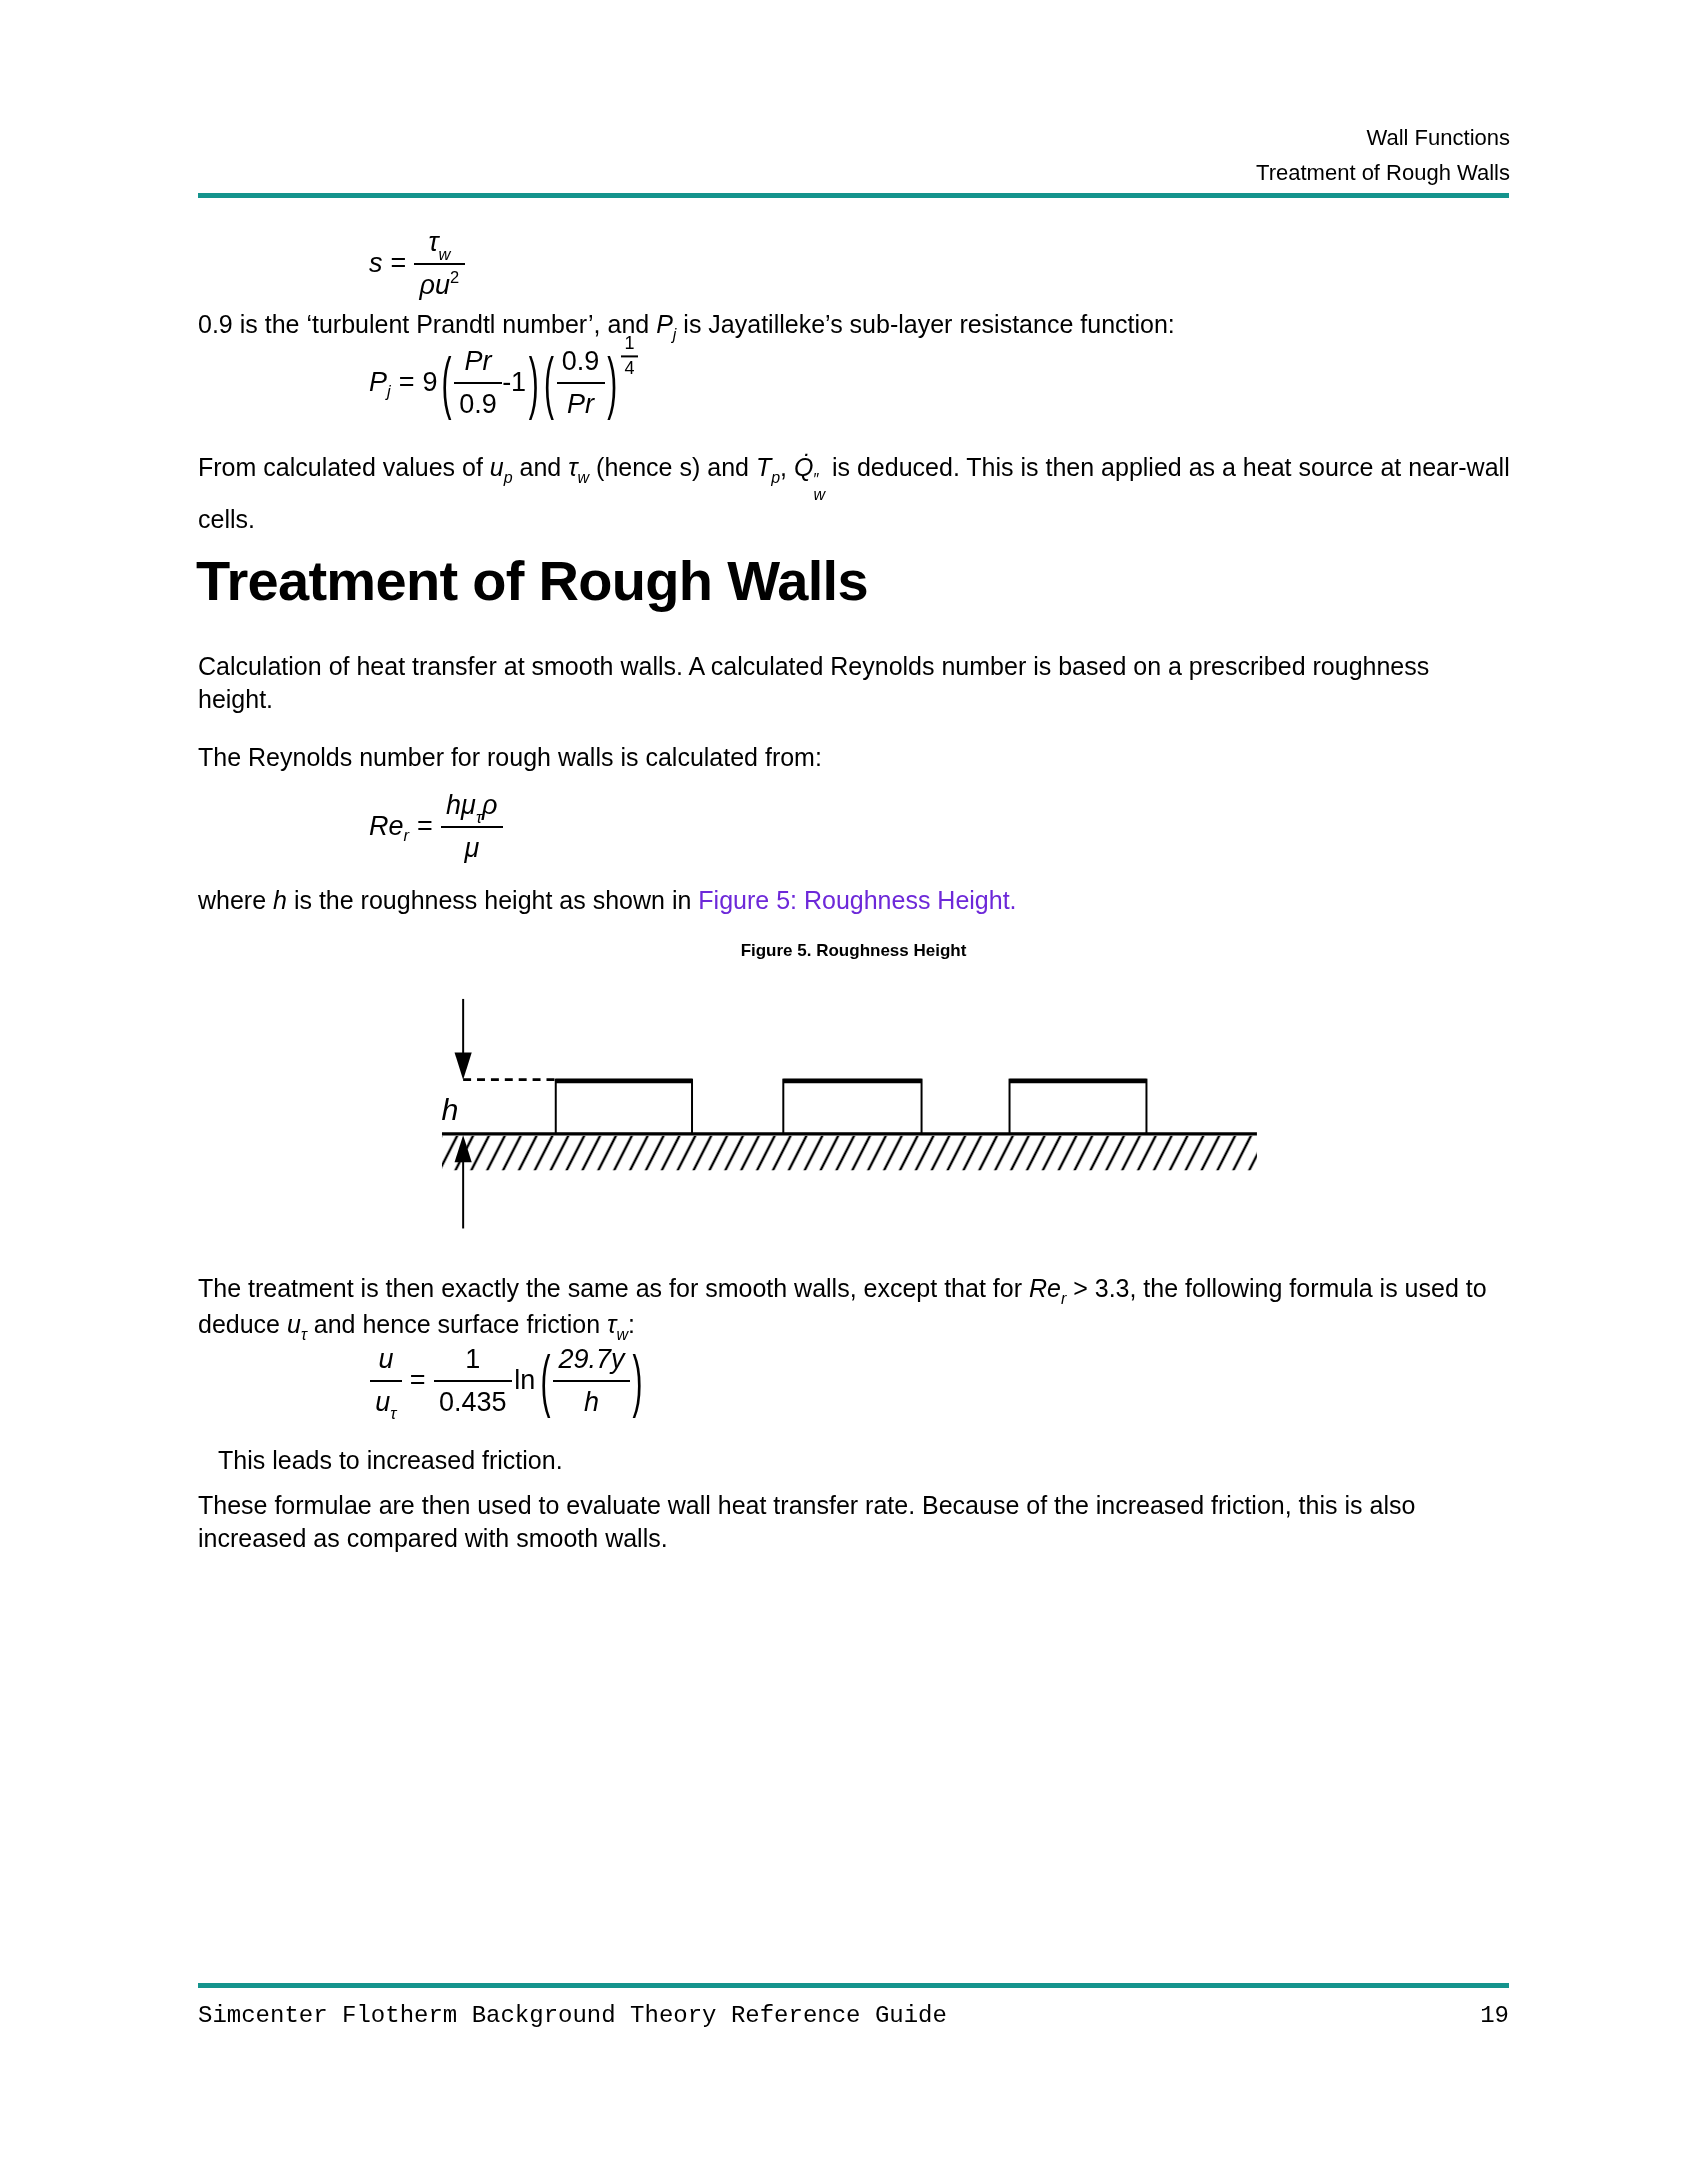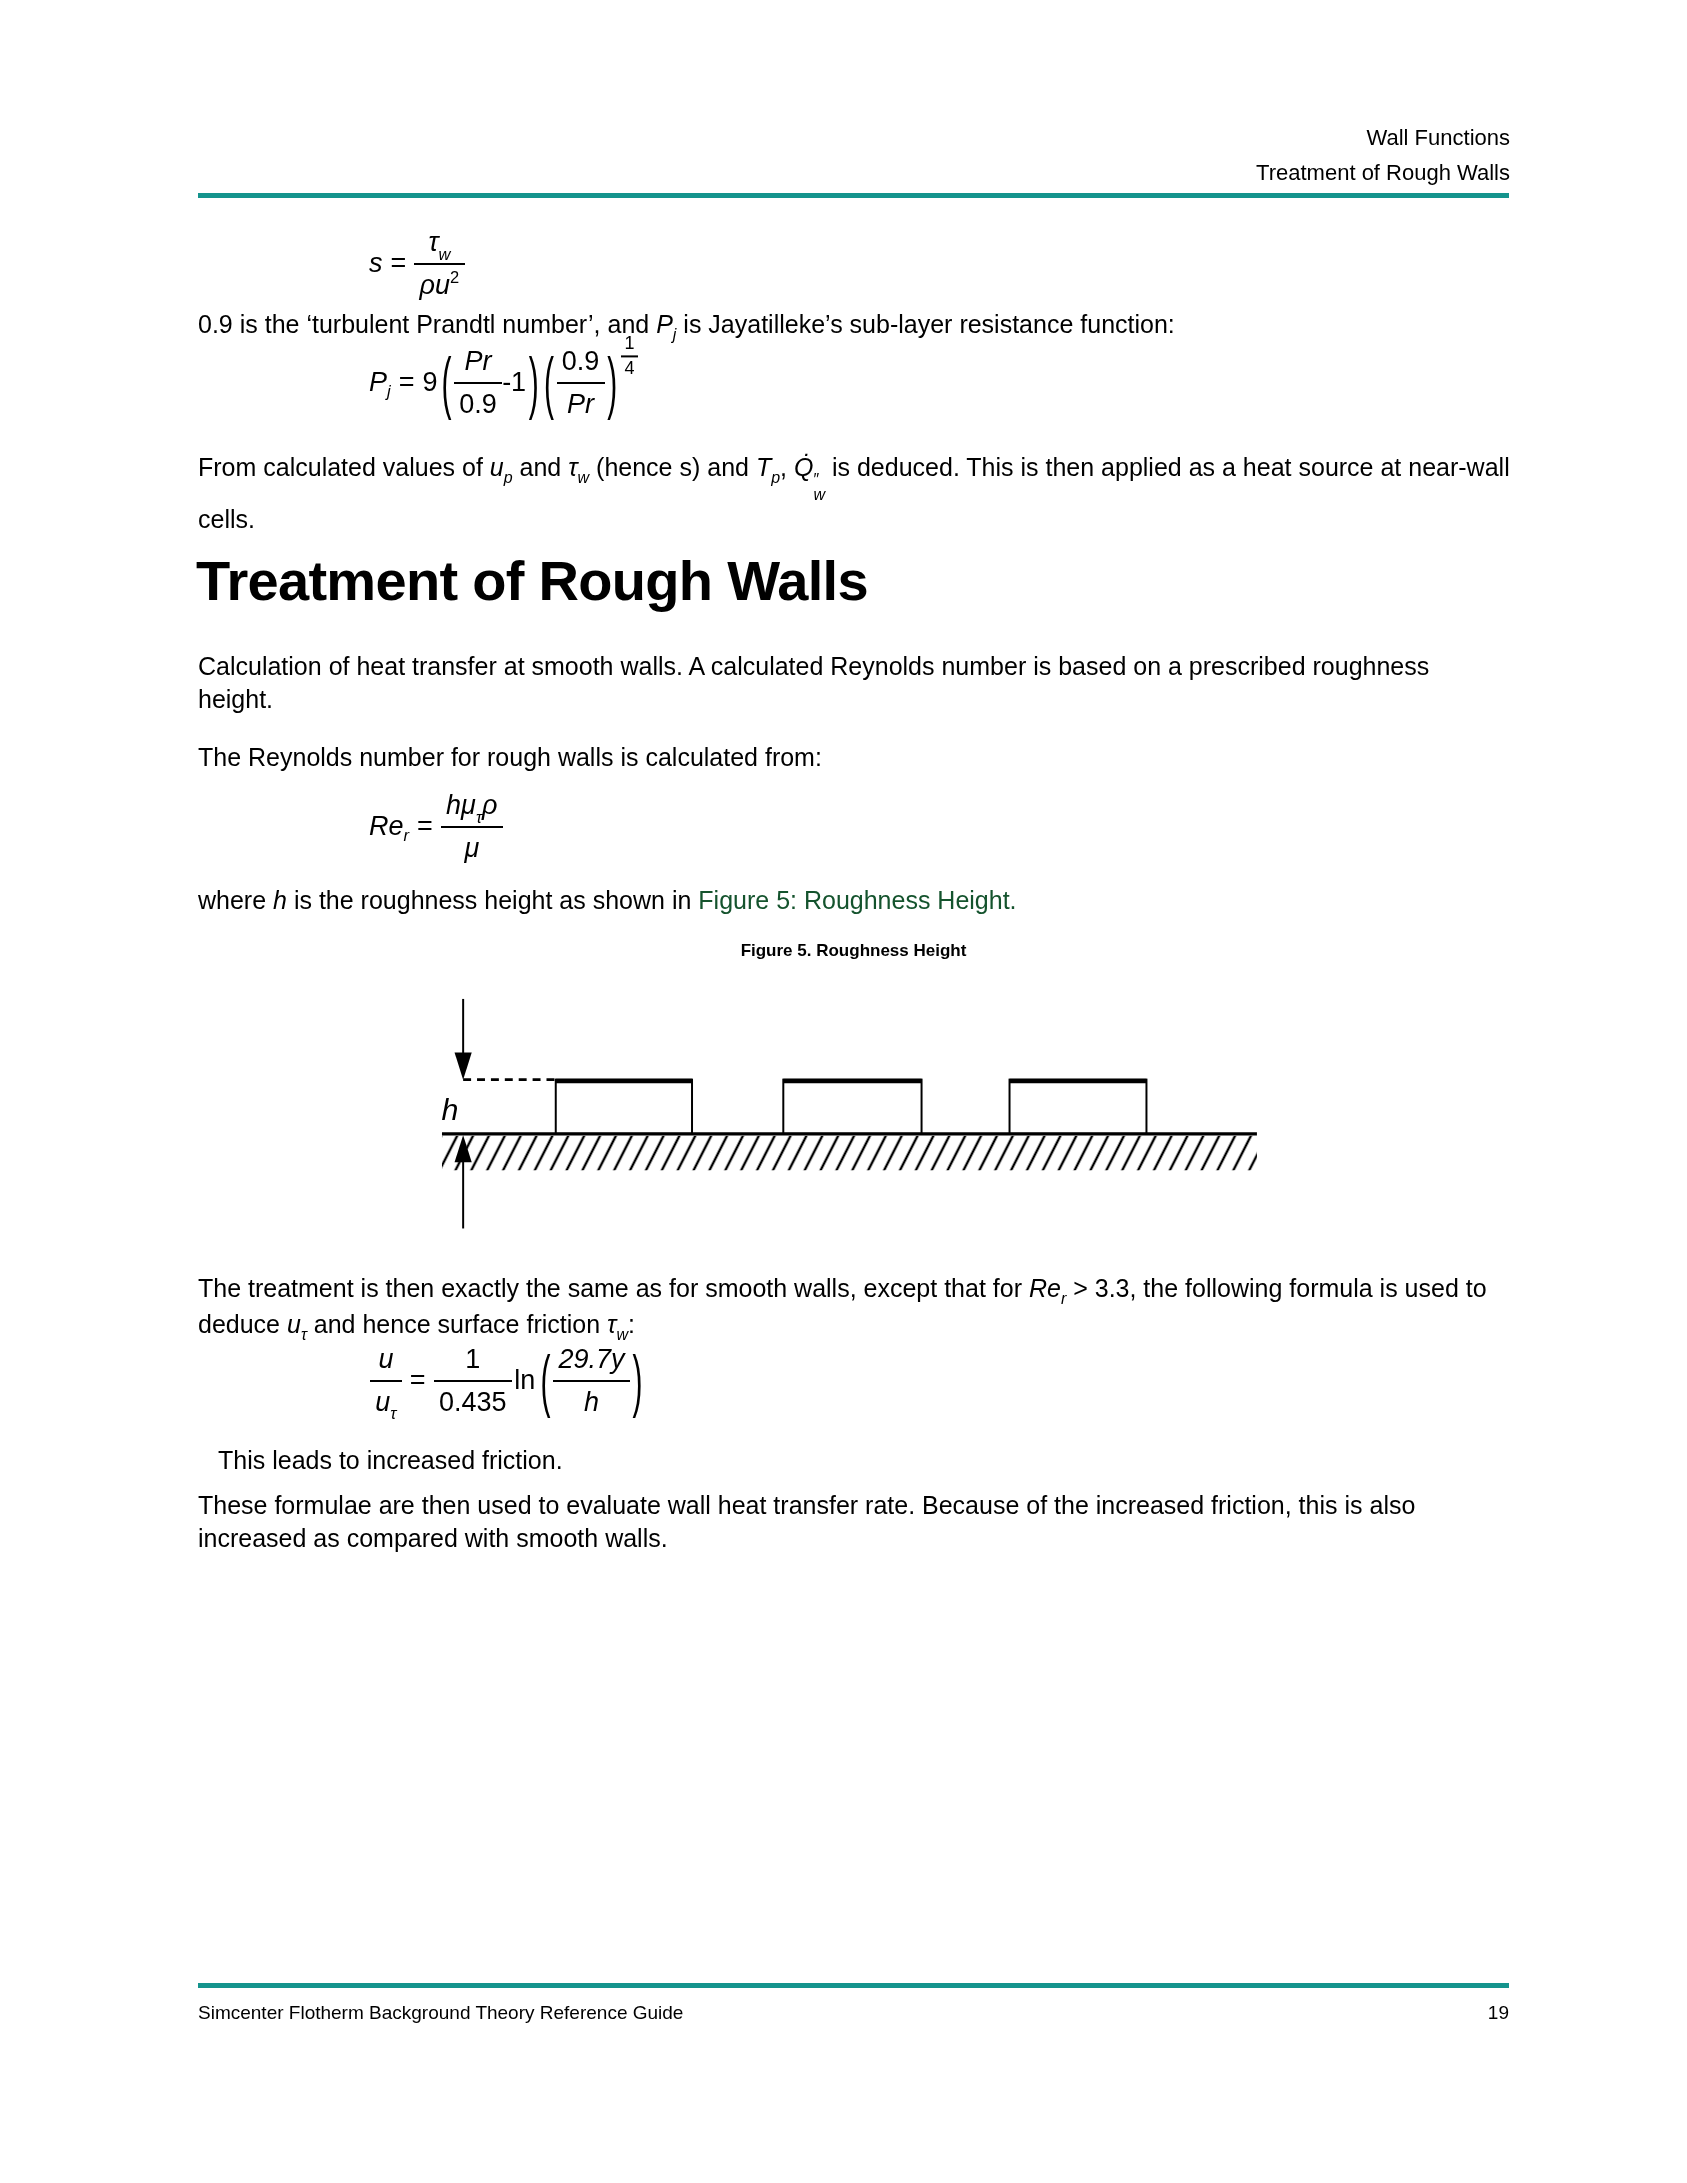--- a/index.html
+++ b/index.html
@@ -5,21 +5,21 @@
   html,body{margin:0;padding:0;background:#ffffff;}
   .page{position:relative;width:1687px;height:2183px;background:#fff;color:#000;
         font-family:"Liberation Sans",sans-serif;overflow:hidden;}
   .abs{position:absolute;}
   .body-text{font-size:25px;line-height:33px;color:#000;}
   .content{left:198px;width:1313px;}
   .rule{position:absolute;left:198px;width:1311px;height:4.6px;}
   .hdr{right:177px;text-align:right;font-size:22px;line-height:35px;}
   .heading{left:196px;font-size:56px;font-weight:700;letter-spacing:-0.7px;line-height:1.1;}
   .caption{left:198px;width:1311px;text-align:center;font-weight:700;font-size:17px;}
-  .footer-line{left:198px;width:1311px;display:flex;justify-content:space-between;font-size:19px;}
+  .footer-line{left:198px;width:1311px;display:flex;justify-content:space-between;font-size:24px;font-family:Liberation Mono, monospace;}
   .it{font-style:italic;}
   .link{cursor:pointer;}
   
   .formula{position:absolute;display:flex;align-items:center;font-size:27px;line-height:1.15;}
   .frac{display:inline-flex;flex-direction:column;text-align:center;}
   .frac .fnum{display:block;padding:1.3px 5.3px 4.6px;border-bottom:2.6px solid #000;}
   .frac .fden{display:block;padding:4.6px 5.3px 1.3px;}
   .sub{font-size:16.5px;position:relative;top:8.6px;font-style:italic;}
   .sup{font-size:16.5px;position:relative;top:-10.6px;}
   .eqsp{margin:0 8px;}
@@ -102,21 +102,21 @@
     <span class="it">Re</span>
       <span class="sub">r</span>
     <span class="eqsp">=</span>
     <span class="frac">
       <span class="fnum"><span class="it">hμ</span><span class="sub">τ</span><span class="it">ρ</span></span>
       <span class="fden it">μ</span>
     </span>
   </div>
 
   <div class="abs body-text content" style="top:884px;">
-    <span>where </span><span class="it">h</span><span> is the roughness height as shown in </span><span class="link" style="color:#14532d;">Figure 5: Roughness Height.</span>
+    <span>where </span><span class="it">h</span><span> is the roughness height as shown in </span><span class="link" style="color:#6d28d9;">Figure 5: Roughness Height.</span>
   </div>
 
   <div class="abs caption" style="top:941px;">Figure 5. Roughness Height</div>
 
   <svg class="abs" style="left:397px;top:989px;" width="893" height="258" viewBox="0 0 1350 390">
     <defs>
       <pattern id="hatch" width="24" height="56" patternUnits="userSpaceOnUse" patternTransform="skewX(-27)">
         <line x1="12" y1="-2" x2="12" y2="58" stroke="#000" stroke-width="4"></line>
       </pattern>
     </defs>

